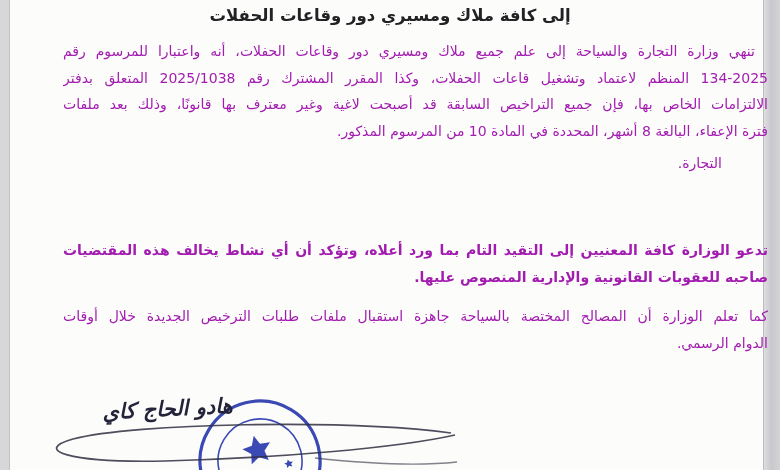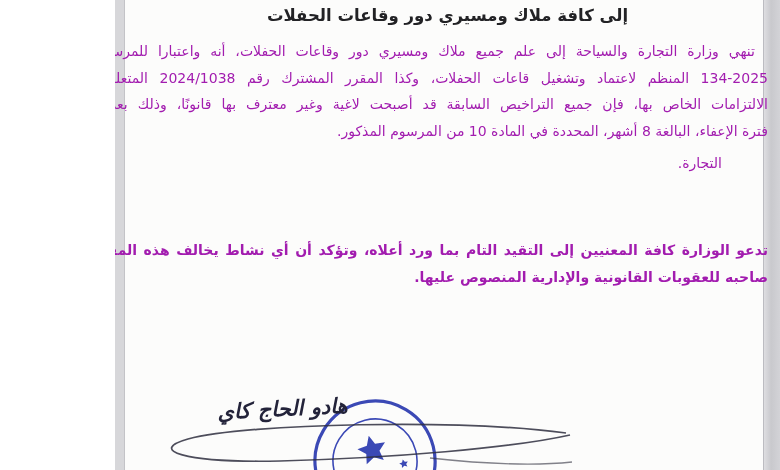--- a/index.html
+++ b/index.html
@@ -1,18 +1,18 @@
 <!DOCTYPE html>
 <html lang="ar" dir="rtl"><head>
 <meta charset="utf-8">
 <style>
   html,body{margin:0;padding:0;background:#ffffff;}
   .photo{
     position:relative;
-    width:665px;height:470px;
+    width:780px;height:470px;
     overflow:hidden;
     background:#fcfcfb;
     font-family:"DejaVu Sans", sans-serif;
     margin-left:20px;
   }
   
   .edge-left{
     position:absolute;left:0;top:0;bottom:0;width:9px;
     background:#d7d7da;border-right:1px solid #c3c3c7;
   }
@@ -73,34 +73,38 @@
 
 <div class="photo">
 
   <div class="edge-left"></div>
   <div class="edge-right"></div>
 
   <div class="title">إلى كافة ملاك ومسيري دور وقاعات الحفلات</div>
 
   <div class="para p1">
     <div class="line indent">تنهي وزارة التجارة والسياحة إلى علم جميع ملاك ومسيري دور وقاعات الحفلات، أنه واعتبارا للمرسوم رقم</div>
-    <div class="line">134-2025 المنظم لاعتماد وتشغيل قاعات الحفلات، وكذا المقرر المشترك رقم 2024/1038 المتعلق بدفتر</div>
+    <div class="line">134-2025 المنظم لاعتماد وتشغيل قاعات الحفلات، وكذا المقرر المشترك رقم 2025/1038 المتعلق بدفتر</div>
     <div class="line">الالتزامات الخاص بها، فإن جميع التراخيص السابقة قد أصبحت لاغية وغير معترف بها قانونًا، وذلك بعد ملفات</div>
     <div class="line last">فترة الإعفاء، البالغة 8 أشهر، المحددة في المادة 10 من المرسوم المذكور.</div>
   </div>
 
   <div class="para p2">
     <div class="line last hang">التجارة.</div>
   </div>
 
   <div class="para p3">
     <div class="line">تدعو الوزارة كافة المعنيين إلى التقيد التام بما ورد أعلاه، وتؤكد أن أي نشاط يخالف هذه المقتضيات سيعرض</div>
     <div class="line last">صاحبه للعقوبات القانونية والإدارية المنصوص عليها.</div>
   </div>
 
+  <div class="para p4">
+    <div class="line">كما تعلم الوزارة أن المصالح المختصة بالسياحة جاهزة استقبال ملفات طلبات الترخيص الجديدة خلال أوقات</div>
+    <div class="line last">الدوام الرسمي.</div>
+  </div>
 
   <svg class="stamp-svg" viewBox="0 0 150 150" aria-hidden="true">
     <g fill="none" stroke="#2b3ab0">
       <circle cx="75" cy="75" r="60" stroke-width="3.2"></circle>
       <circle cx="75" cy="75" r="42" stroke-width="1.6"></circle>
     </g>
     <defs>
       <path id="ringPath" d="M 24,75 A 51,51 0 1 1 126,75 A 51,51 0 1 1 24,75"></path>
     </defs>
     <text class="ring-text">

